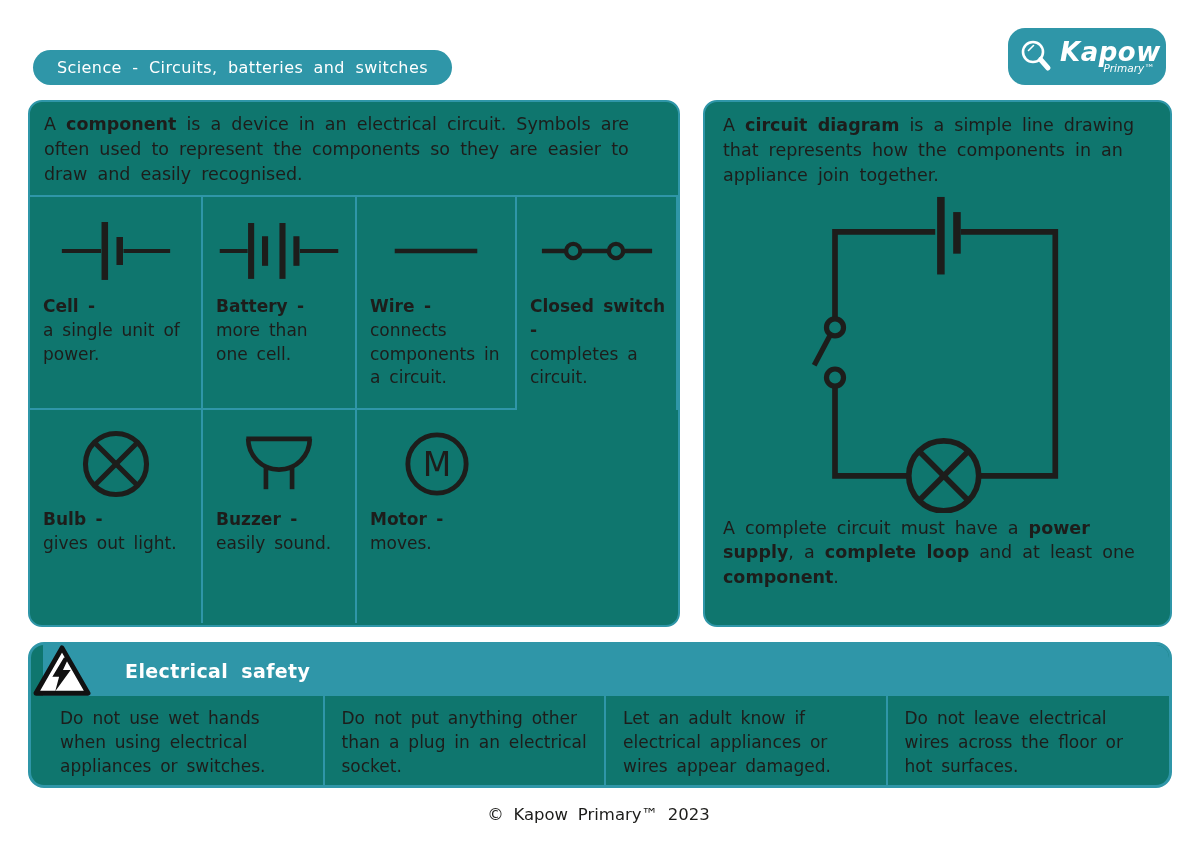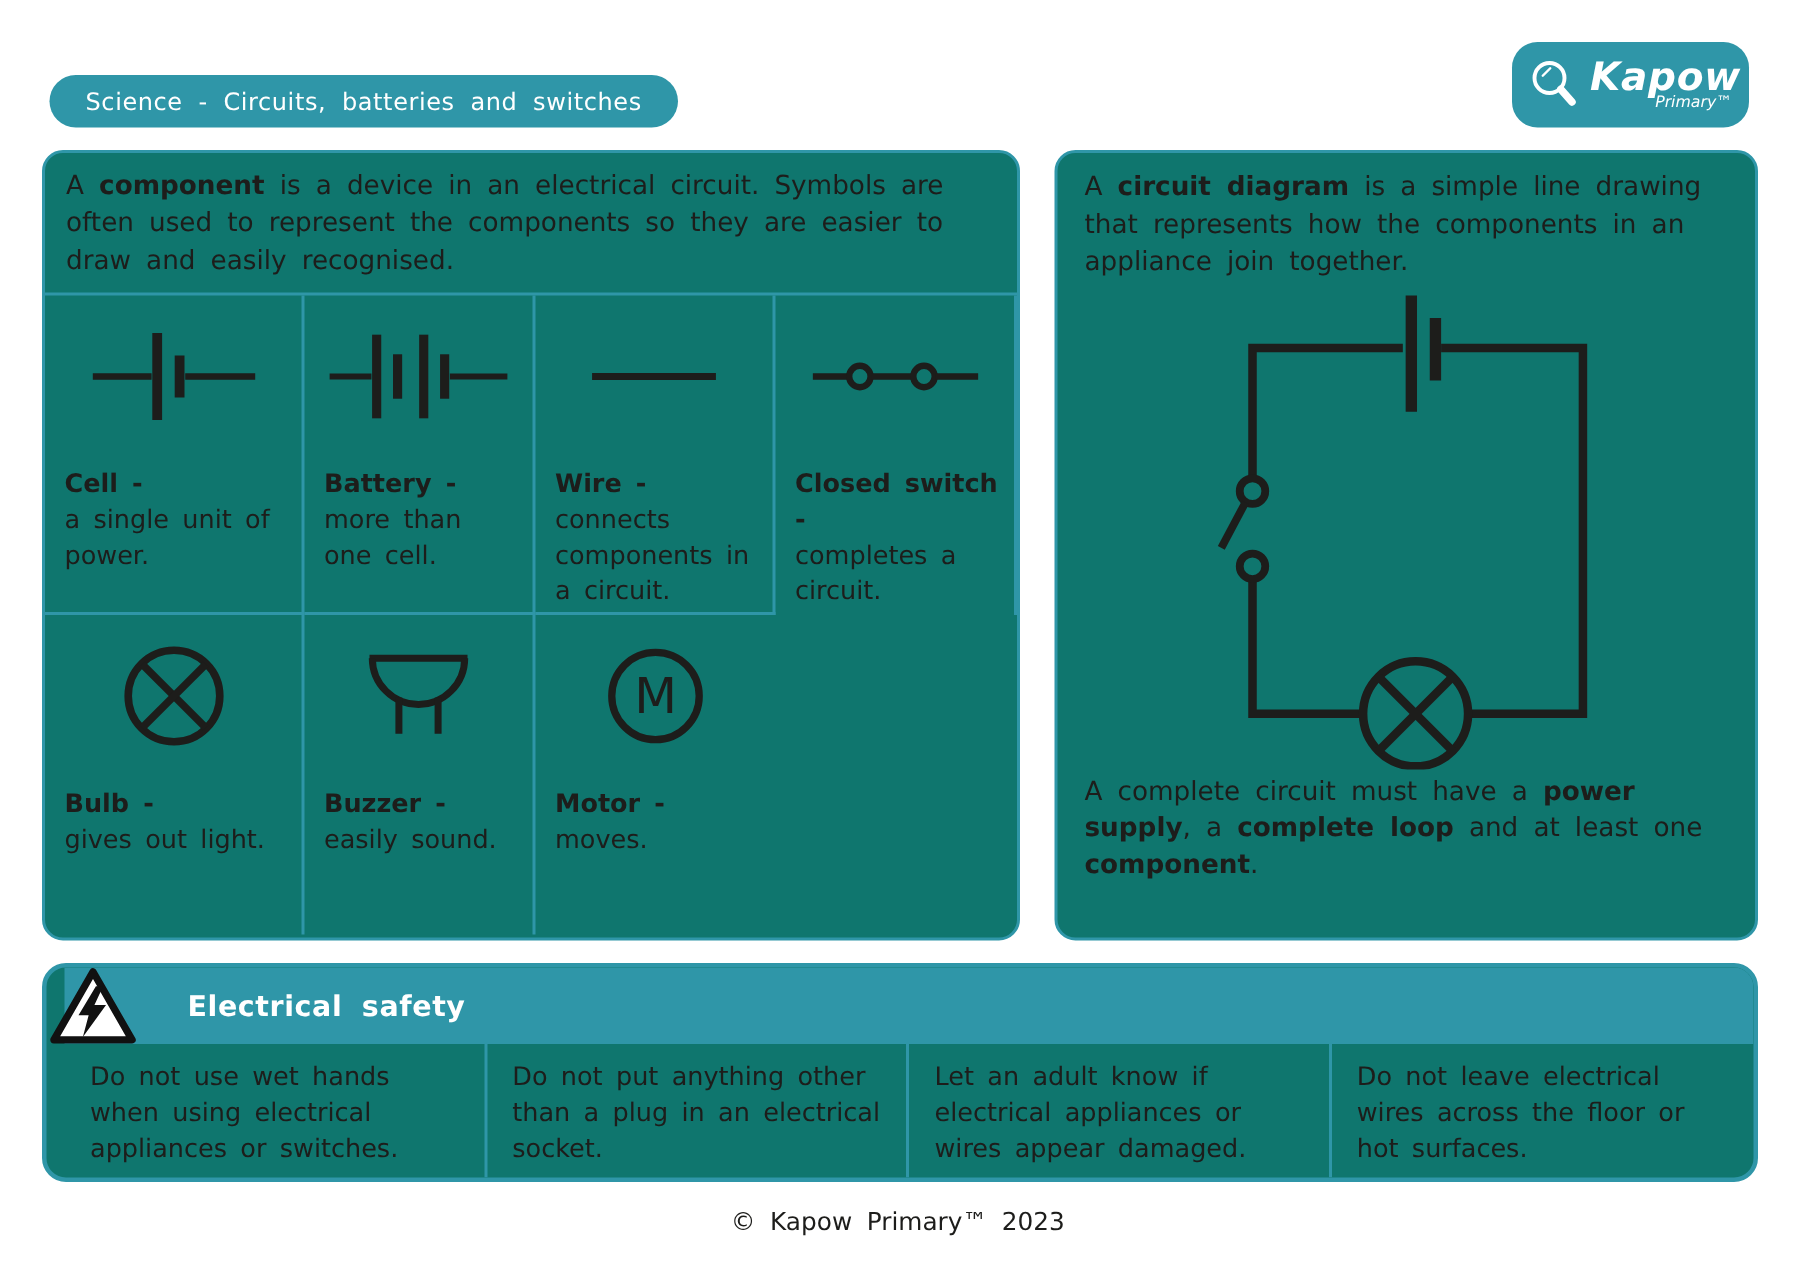--- a/index.html
+++ b/index.html
@@ -54,21 +54,21 @@
     font-size:17.5px;line-height:1.42;word-spacing:4.5px;
     border-bottom:2.5px solid var(--teal);
   }
   .bold{font-weight:bold;}
   .sym-grid{
     display:grid;
     grid-template-columns:173px 154px 160px 1fr;
     grid-template-rows:1fr 1fr;
     height:calc(100% - 97.5px);
   }
-  .sym-cell{display:flex;flex-direction:column;gap:17px;}
+  .sym-cell{display:flex;flex-direction:column;}
   .b-right{border-right:2.5px solid var(--teal);}
   .b-bottom{border-bottom:2.5px solid var(--teal);}
   .sym-box{
     flex:0 0 94px;display:flex;align-items:center;justify-content:center;
     padding-top:14px;
   }
   .sym-text{padding:4px 8px 0 13px;font-size:17px;line-height:1.4;word-spacing:3.5px;}
   .sym-label{font-weight:bold;display:block;}
   .sym-desc{display:block;}
   

